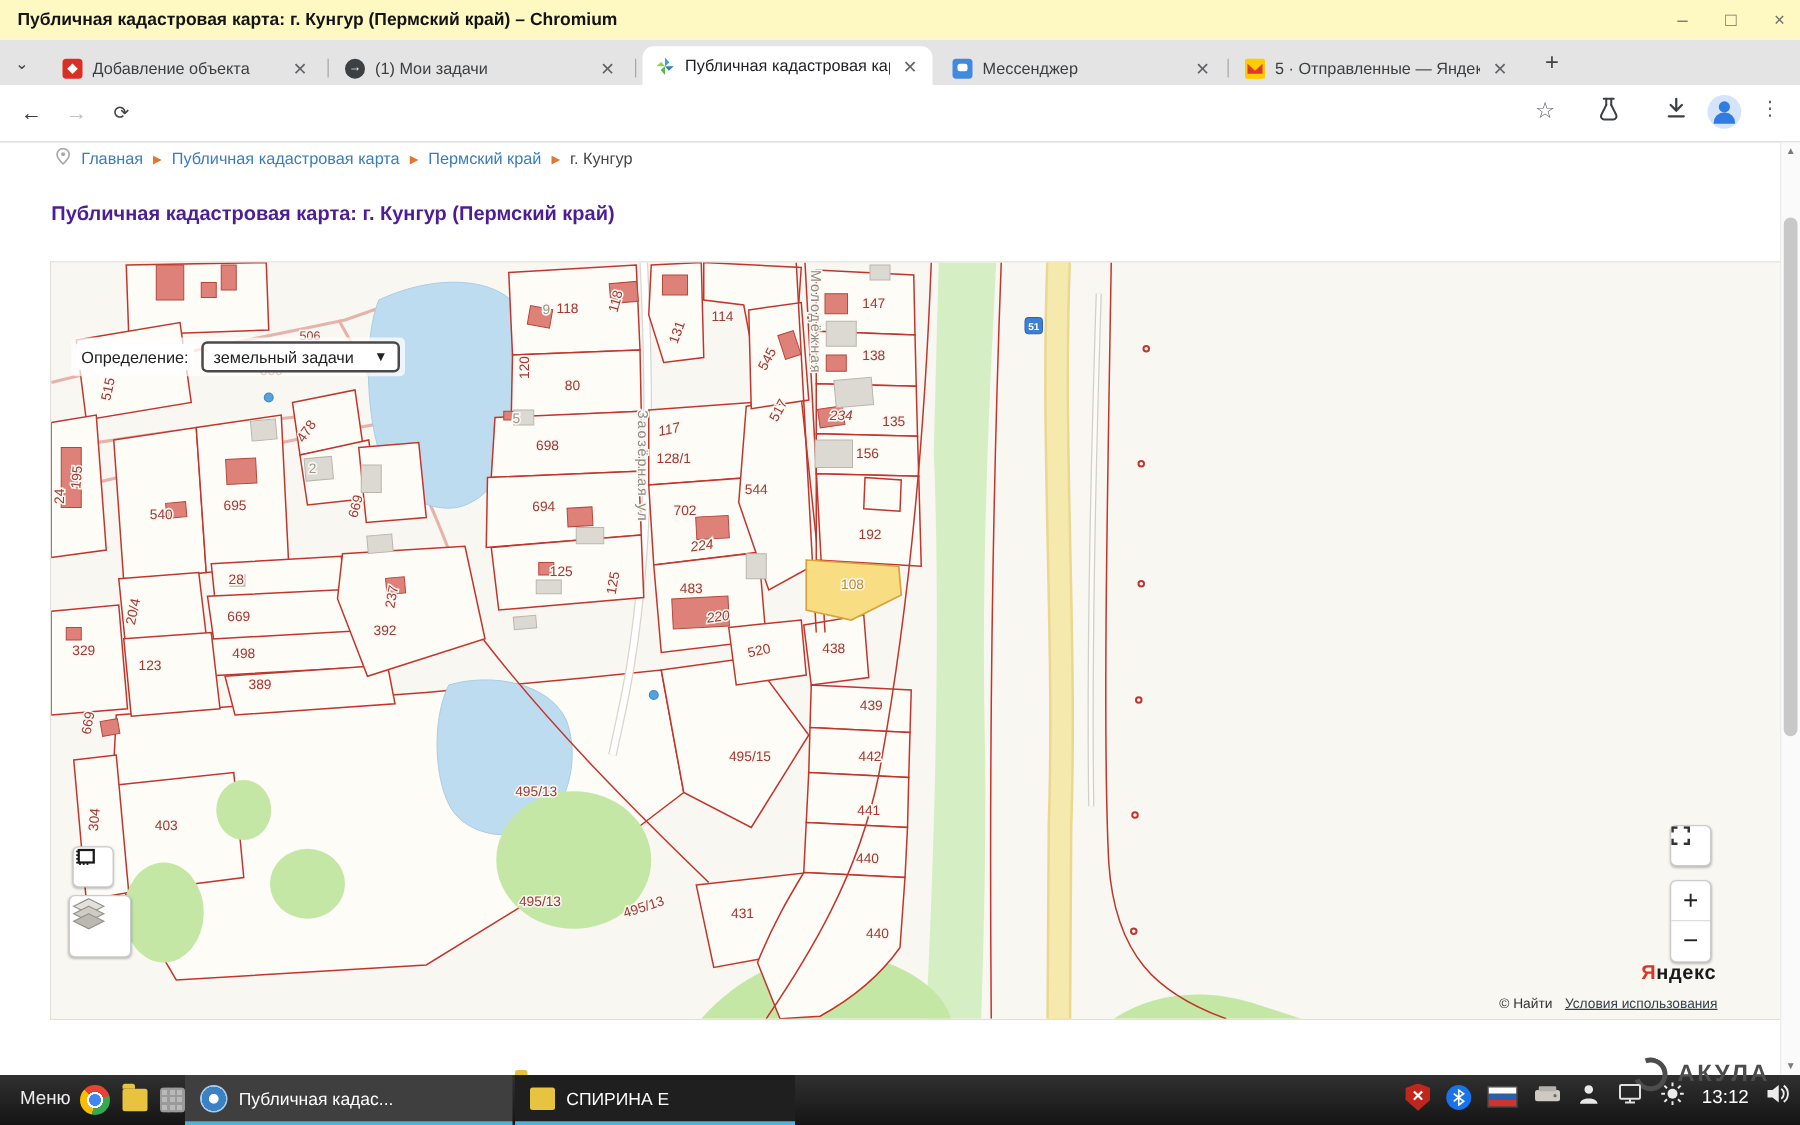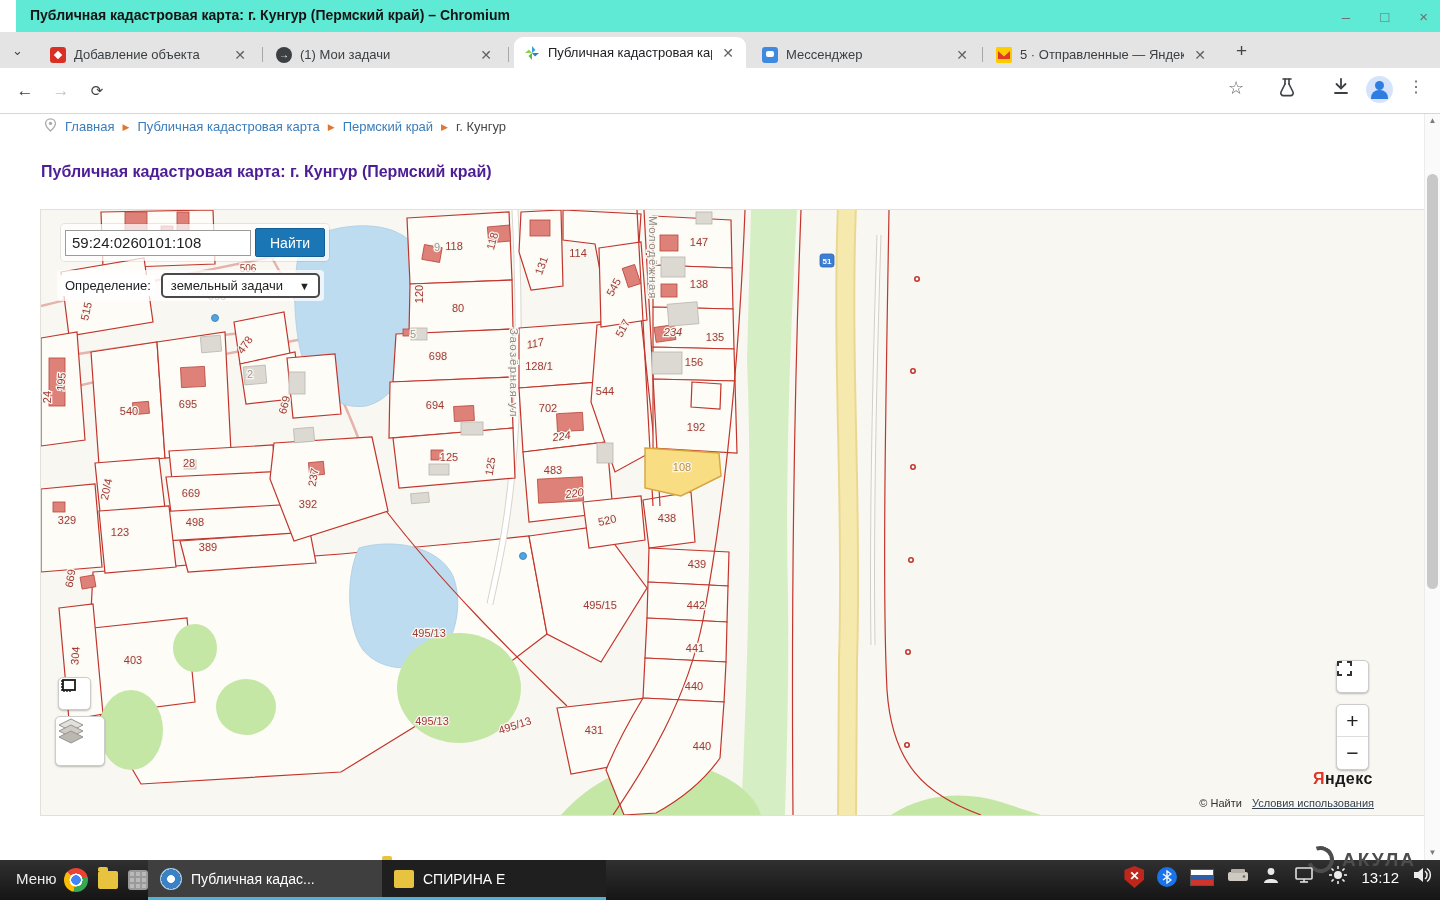--- a/index.html
+++ b/index.html
@@ -1,20 +1,20 @@
 <!DOCTYPE html>
 <html><head>
 <meta charset="utf-8">
 <style>
   html,body{margin:0;padding:0;}
   body{width:1440px;height:900px;position:relative;overflow:hidden;background:#fff;
        font-family:"Liberation Sans",sans-serif;-webkit-font-smoothing:antialiased;}
 
   
-  #titlebar{position:absolute;top:0;left:16px;right:0;height:32px;background:#5eead4;}
+  #titlebar{position:absolute;top:0;left:0;right:0;height:32px;background:#fef9c3;}
   .win-title{position:absolute;left:14px;top:7px;font-size:14px;font-weight:bold;color:#141414;}
   .win-controls{position:absolute;right:12px;top:0;height:32px;display:flex;align-items:center;gap:30px;}
   .wc{color:#6f6f6f;font-size:15px;line-height:1;cursor:default;}
 
   #tabstrip{position:absolute;top:32px;left:0;right:0;height:36px;background:#e5e4e4;}
   .tab{position:absolute;top:9px;height:27px;display:flex;align-items:center;gap:8px;
        padding:0 10px;font-size:13px;color:#3c4043;box-sizing:border-box;}
   .tab.active{top:5px;height:31px;background:#fff;border-radius:9px 9px 0 0;color:#202124;}
   .tab-label{white-space:nowrap;overflow:hidden;flex:1;}
   .tab-close{color:#5f6368;font-size:14px;padding:0 2px;}
@@ -406,24 +406,20 @@
       <text font-size="11" fill="#a03a33" text-anchor="middle" font-style="normal" paint-order="stroke" stroke="#f9f7f1" stroke-width="2.5" transform="translate(626,312) rotate(0)">438</text>
       <text font-size="11" fill="#a03a33" text-anchor="middle" font-style="normal" paint-order="stroke" stroke="#f9f7f1" stroke-width="2.5" transform="translate(656,358) rotate(0)">439</text>
       <text font-size="11" fill="#a03a33" text-anchor="middle" font-style="normal" paint-order="stroke" stroke="#f9f7f1" stroke-width="2.5" transform="translate(655,399) rotate(0)">442</text>
       <text font-size="11" fill="#a03a33" text-anchor="middle" font-style="normal" paint-order="stroke" stroke="#f9f7f1" stroke-width="2.5" transform="translate(654,442) rotate(0)">441</text>
       <text font-size="11" fill="#a03a33" text-anchor="middle" font-style="normal" paint-order="stroke" stroke="#f9f7f1" stroke-width="2.5" transform="translate(653,480) rotate(0)">440</text>
       <text font-size="11" fill="#a03a33" text-anchor="middle" font-style="normal" paint-order="stroke" stroke="#f9f7f1" stroke-width="2.5" transform="translate(661,540) rotate(0)">440</text>
       <text font-size="11.5" fill="#908c85" letter-spacing="1.5" paint-order="stroke" stroke="#f9f7f1" stroke-width="2.5" transform="translate(469,118) rotate(90)">Заозёрная ул</text>
       <text font-size="11.5" fill="#908c85" letter-spacing="1.5" paint-order="stroke" stroke="#f9f7f1" stroke-width="2.5" transform="translate(608,6) rotate(90)">Молодёжная</text>
     </svg>
 
-  <div class="map-search">
-    <input type="text" value="59:24:0260101:108" style="">
-    <div class="find-btn">Найти</div>
-  </div>
 
   <div class="map-def">
     <span class="def-label">Определение:</span>
     <div class="def-select">
       <span>земельный задачи</span>
       <span class="def-chev">▼</span>
     </div>
   </div>
 
   <div class="map-btn" id="measure-btn">
@@ -483,21 +479,21 @@
   <span id="menu-btn">Меню</span>
   <span class="tb-ic chrome-ic" style="left:64px;"></span>
   <span class="tb-ic folder-ic" style="left:98px;width:20px;"></span>
   <span class="tb-ic calc-ic" style="left:128px;width:20px;height:20px;top:10px;"></span>
 
   <div class="task" style="left:148px;width:238px;background:#3f3f3f;">
     <span class="chromium-ic"></span>
     <span>Публичная кадас...</span>
     <span class="task-underline" style="background: rgb(79, 179, 217);"></span>
   </div>
-  <div class="task" style="left:382px;width:200px;background:#1f1f1f;">
+  <div class="task" style="left:412px;width:200px;background:#1f1f1f;">
     <span class="tb-ic folder-ic" style="position:static;width:20px;"></span>
     <span>СПИРИНА Е</span>
     <span class="task-underline" style="background: rgb(79, 179, 217);"></span>
   </div>
 
   <div id="brand">
     <span class="swirl"></span>
     <span class="brand-text">АКУЛА</span>
   </div>
 

